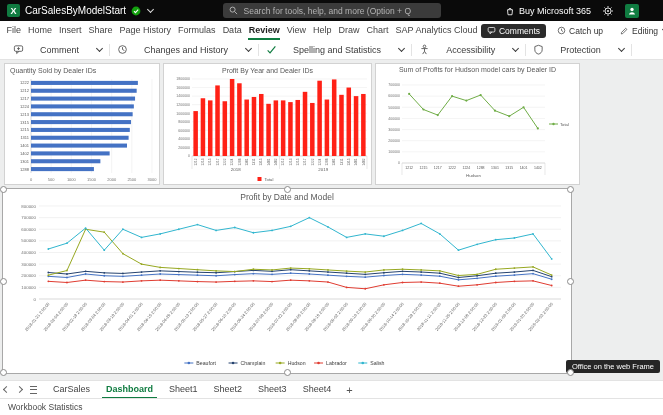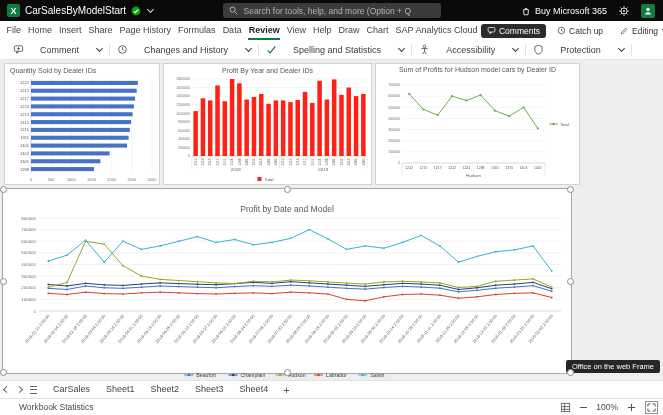--- a/index.html
+++ b/index.html
@@ -7,21 +7,21 @@
   .app{position:relative;width:663px;height:415px;background:#fff}
 
   
   .titlebar{position:absolute;top:0;left:0;right:0;height:21px;background:#0a0a0a;display:flex;align-items:center;color:#fff}
   .tb-left{display:flex;align-items:center;gap:5px;padding-left:7px}
   .xl-icon{width:13px;height:13px;background:#107C41;border-radius:2px;color:#fff;font-size:9px;font-weight:700;display:flex;align-items:center;justify-content:center;cursor:pointer}
   .doc-title{font-size:10px;cursor:pointer}
   .searchbox{position:absolute;left:50%;top:3px;transform:translateX(-50%);width:218px;height:15px;background:#3b3b3b;border-radius:3px;display:flex;align-items:center;gap:4px;padding:0 6px;box-sizing:border-box}
   .searchbox input{flex:1;background:transparent;border:0;outline:0;color:#c9c9c9;font-size:8.5px;font-family:inherit;min-width:0}
   .searchbox input::placeholder{color:#b3b3b3}
-  .tb-right{margin-left:auto;display:flex;align-items:center;gap:11px;padding-right:8px}
+  .tb-right{margin-left:auto;display:flex;align-items:center;gap:11px;padding-right:24px}
   .buy{display:flex;align-items:center;gap:4px;font-size:9px;cursor:pointer;white-space:nowrap}
   .avatar{width:14px;height:14px;border-radius:2px;background:#107C41;display:flex;align-items:center;justify-content:center;cursor:pointer}
 
   
   .menubar{position:absolute;top:21px;left:0;right:8px;height:19px;background:#fff;display:flex;align-items:center}
   #menu-tabs{display:flex;align-items:center;padding-left:3px}
   .mtab{font-size:9px;color:#454545;padding:0 3.5px;height:19px;line-height:19px;position:relative;cursor:pointer;white-space:nowrap}
   .mtab.active{color:#1f1f1f;font-weight:700}
   .mtab.active::after{content:"";position:absolute;left:3px;right:3px;bottom:0;height:2px;background:#107C41}
   .mb-right{margin-left:auto;display:flex;align-items:center;gap:5px;padding-right:6px}
@@ -41,38 +41,38 @@
   
   .canvas{position:absolute;top:60px;left:0;right:0;height:320px;background:#edeeee;overflow:hidden}
   .chart-card{position:absolute;background:#fff;border:1px solid #d2d2d2;box-sizing:border-box;cursor:pointer}
   #c0{left:4px;top:3px;width:156px;height:122px}
   #c1{left:163px;top:3px;width:209px;height:122px}
   #c2{left:375px;top:3px;width:205px;height:122px}
   #c3{left:2px;top:128px;width:570px;height:186px;border-color:#a8a8a8}
   .chart-title{font-size:7px;color:#595959;padding:3px 5px 0;height:9px;white-space:nowrap;overflow:hidden}
   #c1 .chart-title,#c2 .chart-title{text-align:center}
   #c2 .chart-title{white-space:normal;height:15px;line-height:7.5px;padding-top:2px}
-  #c3 .chart-title{text-align:center;font-size:8.5px;height:11px;padding-top:15px}
+  #c3 .chart-title{text-align:center;font-size:8.5px;height:11px;padding-top:3px}
   .hdl{position:absolute;width:5px;height:5px;border-radius:50%;background:#fff;border:1px solid #8c8c8c;z-index:3}
   .frame-tip{position:absolute;right:3px;top:300px;background:#262626;color:#fff;font-size:7.5px;padding:2px 6px;border-radius:2px;white-space:nowrap}
 
   
   .sheetbar{position:absolute;left:0;right:0;bottom:17px;height:18px;background:#fff;border-top:1px solid #e3e3e3;display:flex;align-items:center;font-size:9px;color:#444;box-sizing:border-box}
   .sb-ic{padding:0 4px;color:#666;cursor:pointer;display:flex;align-items:center}
   .ham{display:inline-block;width:7px;height:6px;border-top:1px solid #666;border-bottom:1px solid #666;position:relative}
   .ham::after{content:"";position:absolute;left:0;right:0;top:2px;height:1px;background:#666}
   #sheet-tabs{display:flex;align-items:center;margin-left:4px}
   .stab{padding:0 8px;height:18px;line-height:17px;position:relative;cursor:pointer;white-space:nowrap}
   .stab.active{color:#107C41;font-weight:700}
   .stab.active::after{content:"";position:absolute;left:4px;right:4px;bottom:0;height:2px;background:#107C41}
   .add-sheet{font-size:11px;padding:0 7px;color:#555;cursor:pointer}
 
   
   .statusbar{position:absolute;left:0;right:0;bottom:0;height:17px;background:#fff;border-top:1px solid #e3e3e3;display:flex;align-items:center;font-size:8.5px;color:#4a4a4a;box-sizing:border-box}
-  .ws-stats{padding-left:19px;cursor:pointer}
+  .ws-stats{padding-left:8px;cursor:pointer}
   .sb-right{margin-left:auto;display:flex;align-items:center;gap:9px;padding-right:5px}
   .zoomlbl{cursor:pointer}
   .minus{display:inline-block;width:7px;height:1px;background:#555;cursor:pointer}
   .frame-btn{width:13px;height:13px;border:1px solid #8f8f8f;display:flex;align-items:center;justify-content:center;cursor:pointer;box-sizing:border-box}
   svg{display:block}
 </style>
 </head>
 <body>
 
 <div class="app">
@@ -606,41 +606,26 @@
         <span class="chev chev-l"></span>
       </span>
     <span class="sb-ic">
         <span class="chev chev-r"></span>
       </span>
     <span class="sb-ic">
         <span class="ham"></span>
       </span>
     <div id="sheet-tabs">
         <span class="stab">CarSales</span>
+        <span class="stab active">Dashboard</span>
         <span class="stab">Sheet1</span>
         <span class="stab">Sheet2</span>
         <span class="stab">Sheet3</span>
         <span class="stab">Sheet4</span>
       </div>
     <span class="add-sheet">+</span>
   </div>
 
   <div class="statusbar">
     <span class="ws-stats">Workbook Statistics</span>
-    <div class="sb-right">
-      <svg width="11" height="11" viewBox="0 0 12 12">
-          <rect x="1.5" y="1.5" width="9" height="9" fill="none" stroke="#666" stroke-width="1"></rect>
-          <path d="M1.5 5 H10.5 M1.5 8 H10.5 M5 1.5 V10.5" stroke="#666" stroke-width="1"></path>
-        </svg>
-      <span class="minus"></span>
-      <span class="zoomlbl">100%</span>
-      <svg width="9" height="9" viewBox="0 0 10 10">
-          <path d="M5 1 V9 M1 5 H9" stroke="#555" stroke-width="1.2"></path>
-        </svg>
-      <span class="frame-btn">
-        <svg width="9" height="9" viewBox="0 0 10 10">
-            <path d="M1 4 V1 H4 M6 1 H9 V4 M9 6 V9 H6 M4 9 H1 V6" fill="none" stroke="#555" stroke-width="1"></path>
-          </svg>
-      </span>
-    </div>
   </div>
 
 </div>
 
 </body></html>

